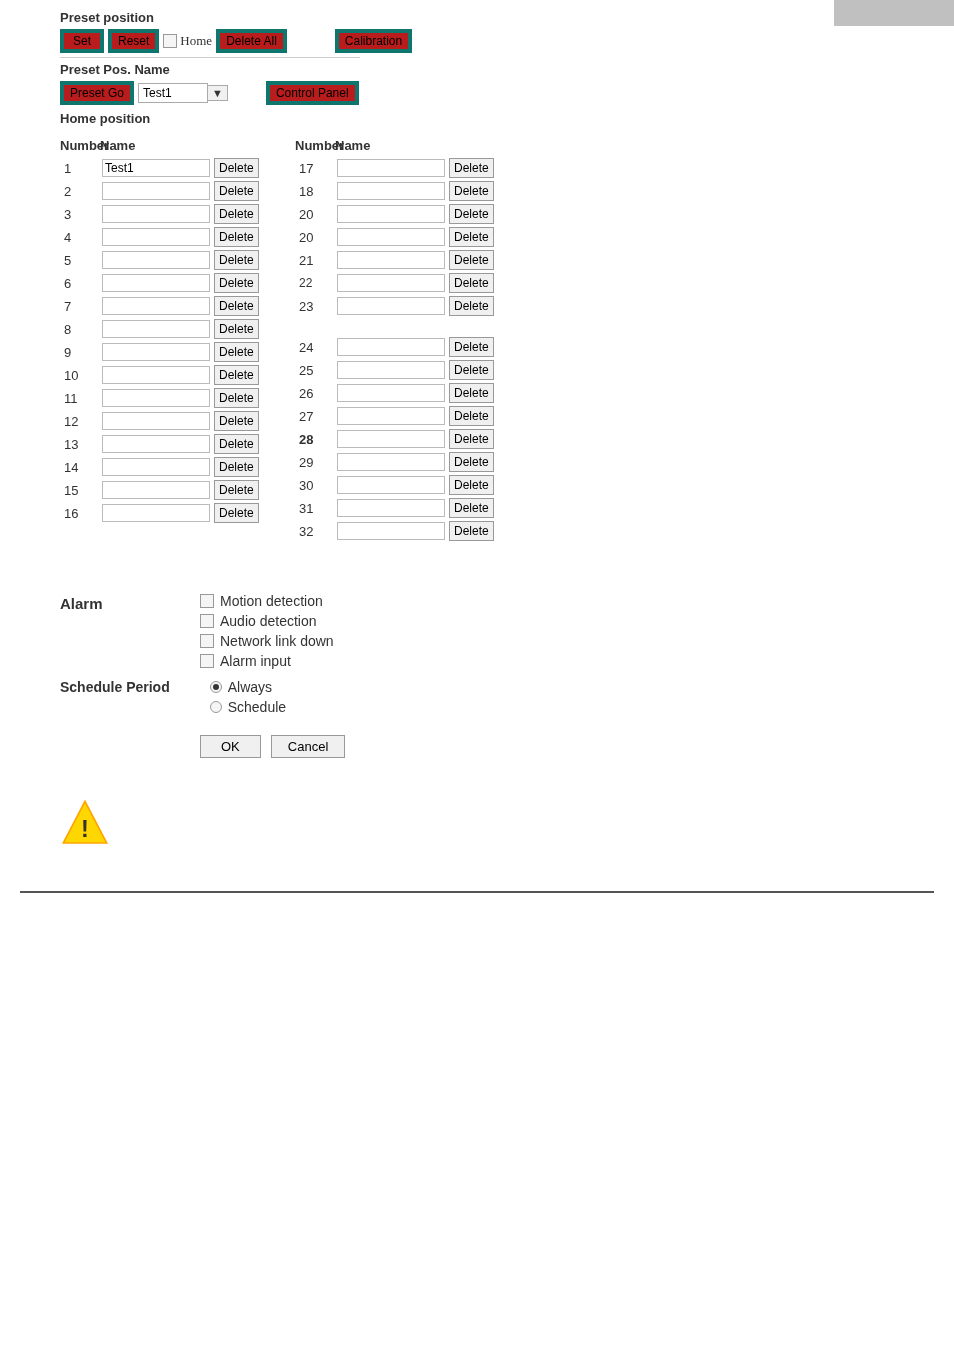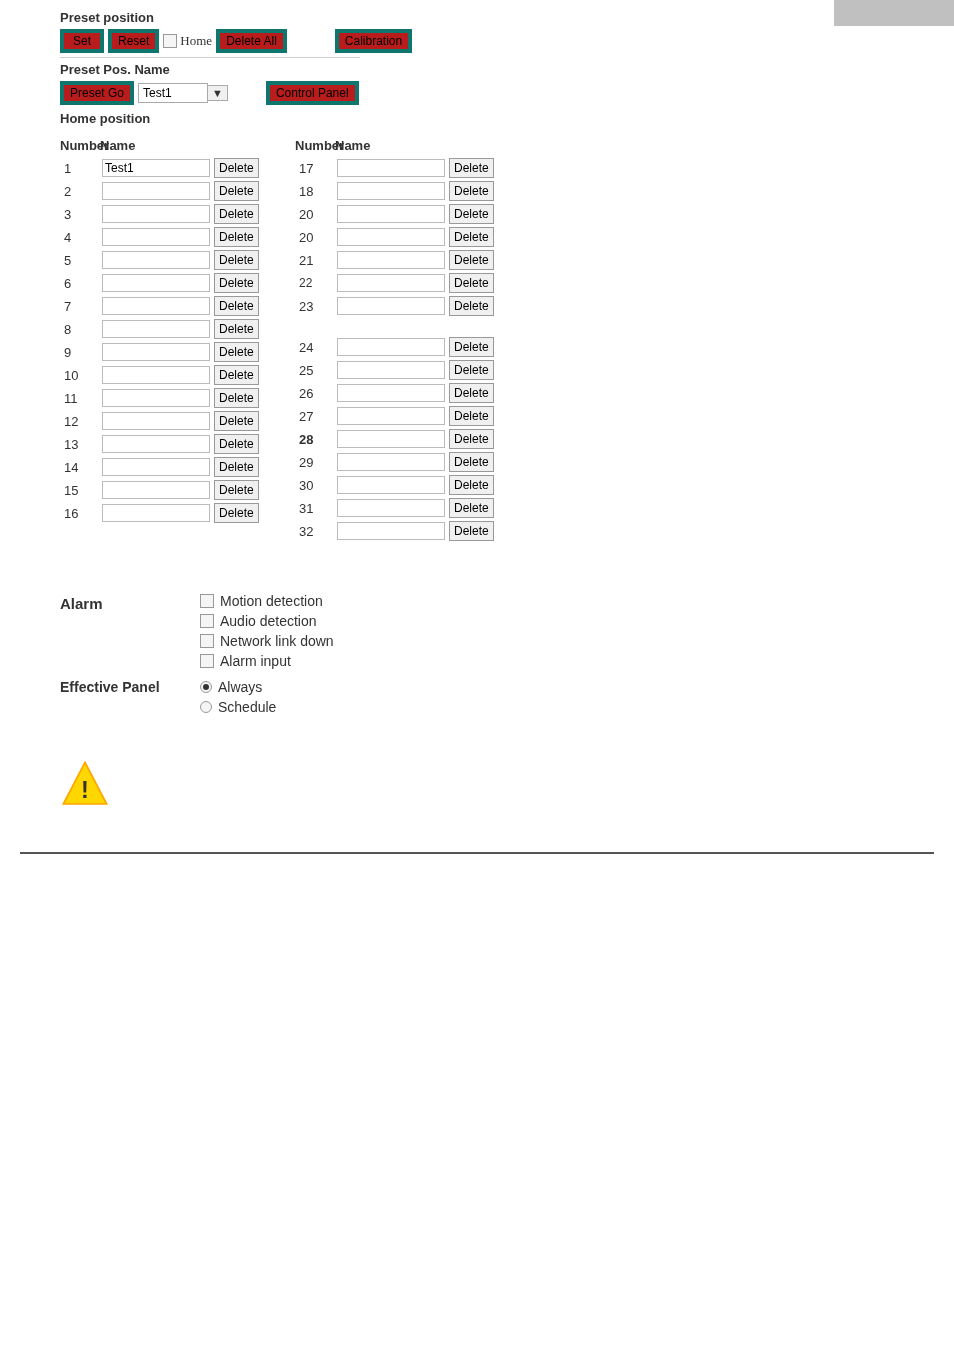--- a/index.html
+++ b/index.html
@@ -394,33 +394,37 @@
               <span style="font-size: 14px;">Network link down</span>
             </div>
             <div class="alarm-option">
               <span class="checkbox-custom"></span>
               <span style="font-size: 14px;">Alarm input</span>
             </div>
           </div>
       </div>
 
       <div style="display:flex; align-items:flex-start; gap:40px; margin-top:10px;">
-        <div style="font-weight:bold; font-size:14px; min-width:100px;">Effective Panel</div>
+        <div style="font-weight:bold; font-size:14px; min-width:100px;">Schedule Period</div>
         <div id="effective-options">
             <div class="radio-option" style="margin-bottom: 4px;">
               <span class="radio-custom checked"></span>
               <span style="font-size: 14px;">Always</span>
             </div>
             <div class="radio-option" style="margin-bottom: 4px;">
               <span class="radio-custom"></span>
               <span style="font-size: 14px;">Schedule</span>
             </div>
           </div>
       </div>
 
+      <div class="ok-cancel-row" style="margin-left:140px; margin-top:16px;">
+        <button class="ok-btn">OK</button>
+        <button class="cancel-btn">Cancel</button>
+      </div>
     </div>
 
     <div class="warning-section" style="margin-top:30px; padding-left:0;">
       <svg class="warning-icon" viewBox="0 0 60 60" width="50" height="50">
         <polygon points="30,4 56,54 4,54" fill="#FFD700" stroke="#FFA500" stroke-width="2"></polygon>
         <text x="30" y="47" text-anchor="middle" font-size="28" font-weight="bold" fill="#333">!</text>
       </svg>
     </div>
 
   </div>

